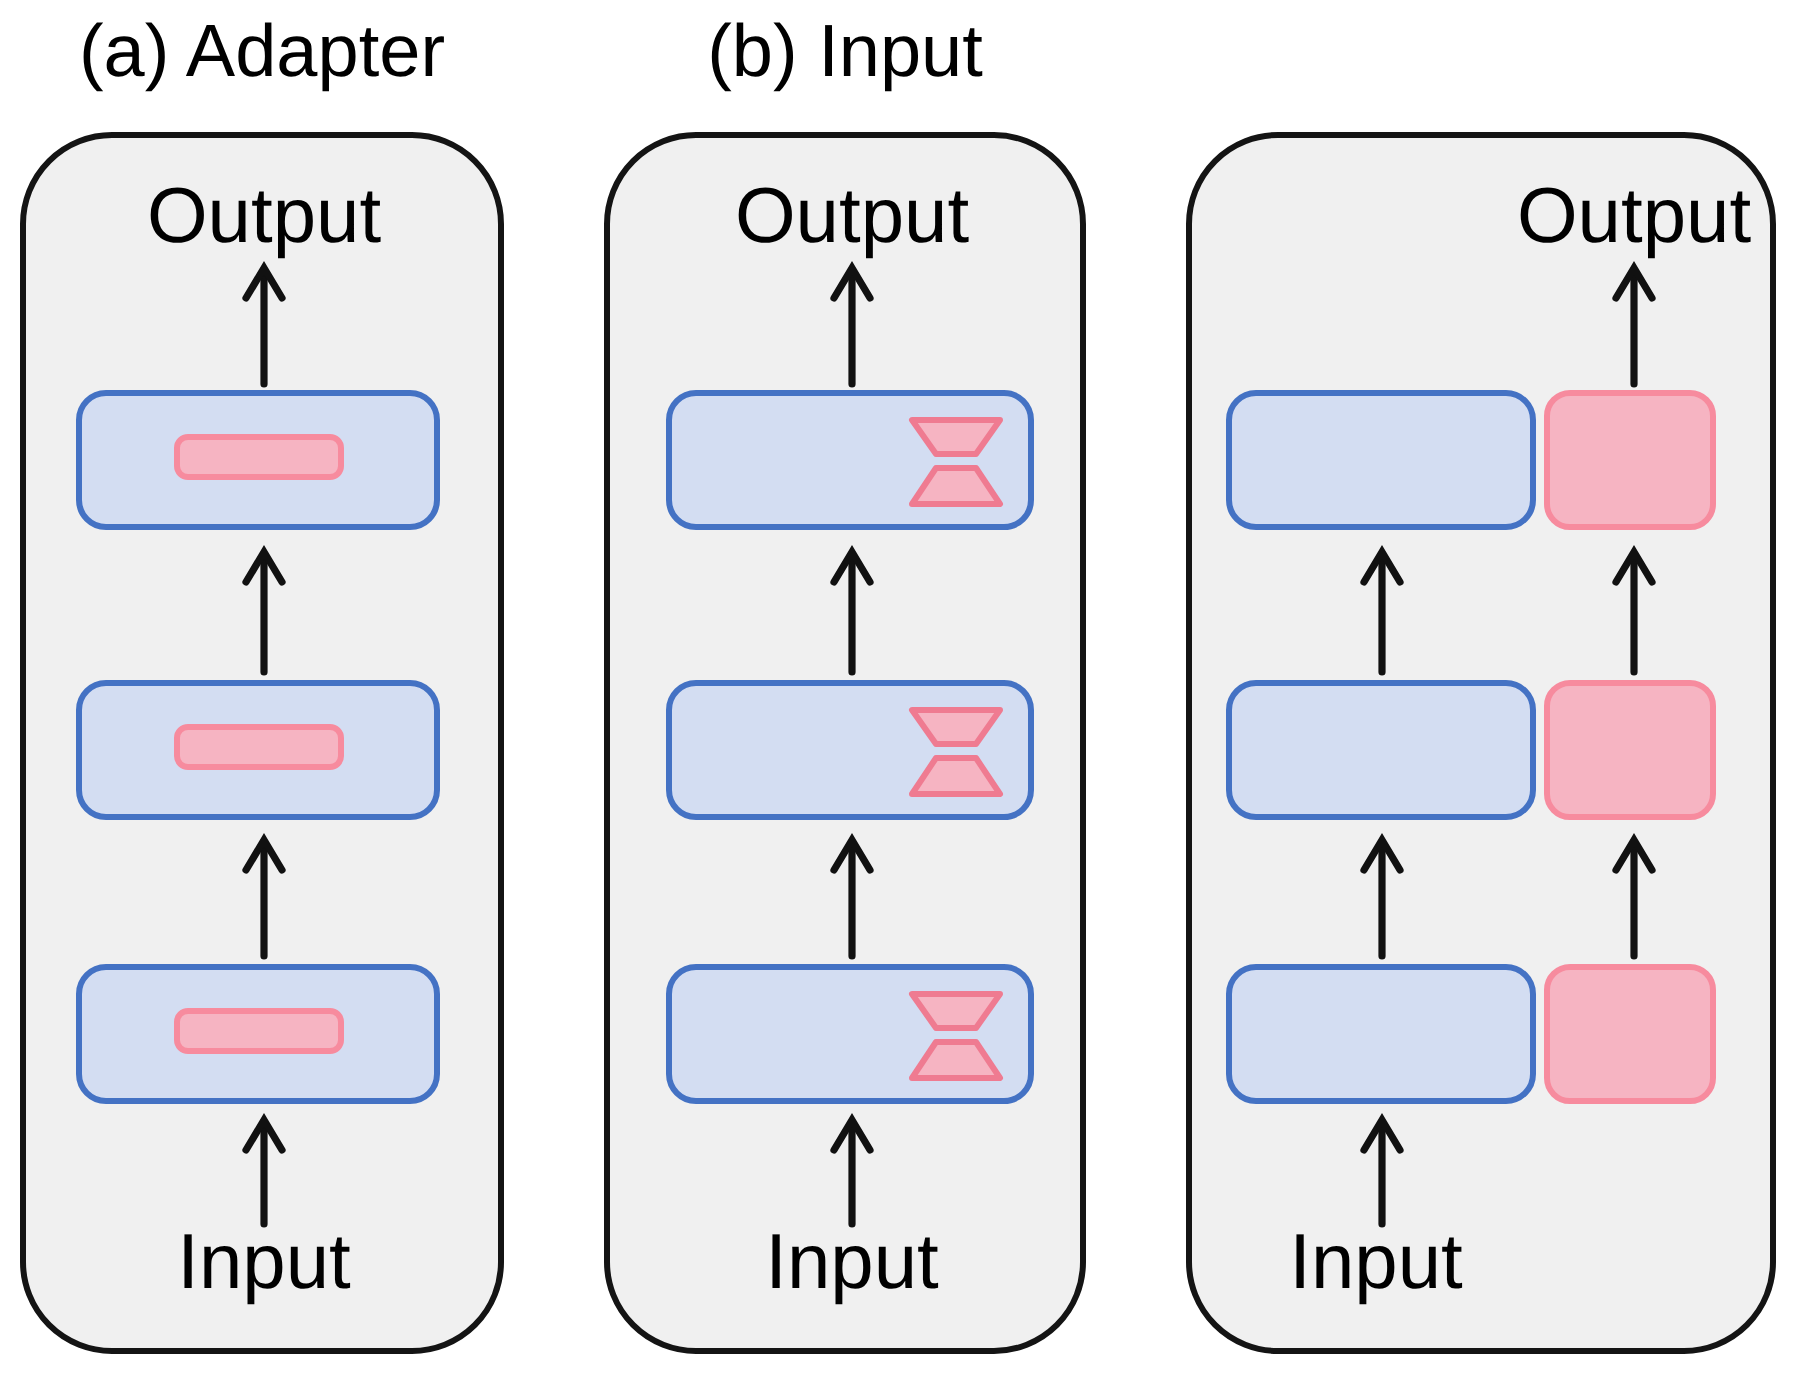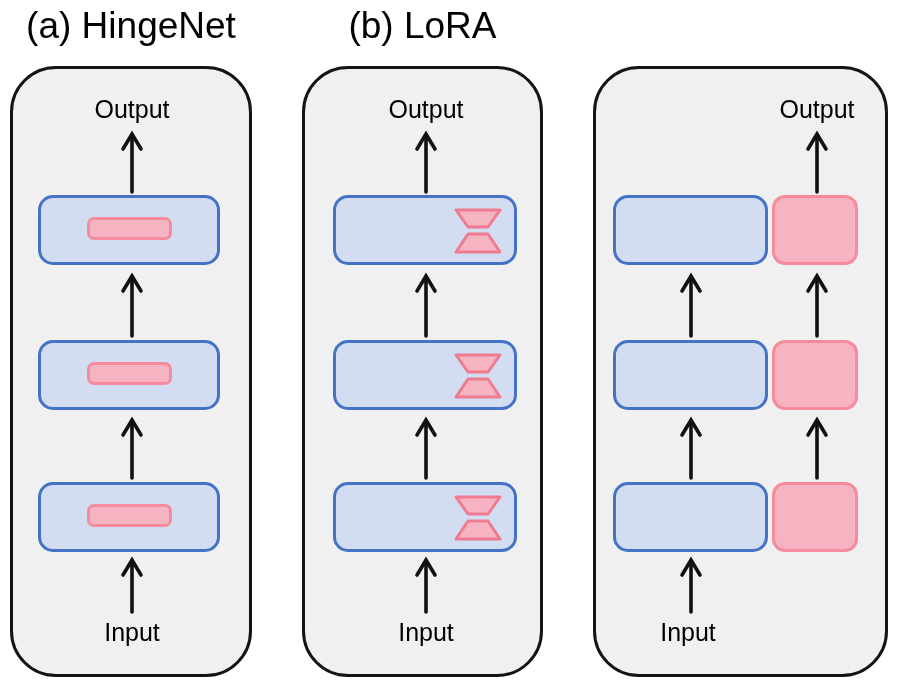--- a/index.html
+++ b/index.html
@@ -15,21 +15,21 @@
   .panel-title{position:absolute;top:0;height:52px;font-size:37px;line-height:52px;
         text-align:center;white-space:nowrap;}
   .title-a{left:0;width:262px;}
   .title-b{left:292px;width:261px;}
   .title-c{left:583px;width:315px;}
   .frame{position:absolute;top:66px;height:605px;background:var(--frame-fill);
         border:3px solid var(--frame-border);border-radius:46px;}
   .frame-a{left:10px;width:236px;}
   .frame-b{left:302px;width:235px;}
   .frame-c{left:593px;width:289px;}
-  .io-label{position:absolute;width:150px;font-size:25px;line-height:40px;
+  .io-label{position:absolute;width:150px;font-size:39px;line-height:40px;
         text-align:center;white-space:nowrap;}
   .layer{position:absolute;height:64px;background:var(--frozen-fill);
         border:3px solid var(--frozen-border);border-radius:15px;}
   .row1{top:126px;} .row2{top:271px;} .row3{top:413px;}
   .layer-a{left:25px;width:176px;}
   .layer-b{left:28px;width:178px;}
   .layer-c-frozen{left:17px;width:149px;}
   .hinge{position:absolute;height:64px;left:176px;width:80px;
         background:var(--tunable-fill);border:3px solid var(--tunable-border);
         border-radius:13px;}
@@ -41,21 +41,21 @@
         stroke-width:3;stroke-linejoin:round;}
   .arrow{position:absolute;}
   .arrow path{stroke:var(--arrow);stroke-width:3.6;fill:none;
         stroke-linecap:round;stroke-linejoin:miter;}
 </style>
 </head>
 <body>
 
 <div class="page">
 
-  <div class="panel-title title-a">(a) HingeNet</div>
+  <div class="panel-title title-a">(a) Adapter</div>
   <div class="frame frame-a">
     <div class="io-label" style="left:44px;top:20px;">Output</div>
     <svg class="arrow" style="left:106px;top:61px;" width="26" height="64" viewBox="0 0 26 64">
         <path d="M13 7 V62"></path>
         <path d="M4 19 L13 4 L22 19"></path>
       </svg>
     <div class="layer layer-a row1">
         <div class="adapter-bar"></div>
       </div>
     <svg class="arrow" style="left:106px;top:203px;" width="26" height="66" viewBox="0 0 26 66">
@@ -72,21 +72,21 @@
     <div class="layer layer-a row3">
         <div class="adapter-bar"></div>
       </div>
     <svg class="arrow" style="left:106px;top:487px;" width="26" height="58" viewBox="0 0 26 58">
         <path d="M13 7 V56"></path>
         <path d="M4 19 L13 4 L22 19"></path>
       </svg>
     <div class="io-label" style="left:44px;top:543px;">Input</div>
   </div>
 
-  <div class="panel-title title-b">(b) LoRA</div>
+  <div class="panel-title title-b">(b) Input</div>
   <div class="frame frame-b">
     <div class="io-label" style="left:46px;top:20px;">Output</div>
     <svg class="arrow" style="left:108px;top:61px;" width="26" height="64" viewBox="0 0 26 64">
         <path d="M13 7 V62"></path>
         <path d="M4 19 L13 4 L22 19"></path>
       </svg>
     <div class="layer layer-b row1">
       <svg class="lora-svg" width="50" height="48" viewBox="0 0 50 48">
           <polygon points="3,3 47,3 35,20 15,20"></polygon>
           <polygon points="15,27 35,27 47,45 3,45"></polygon>

